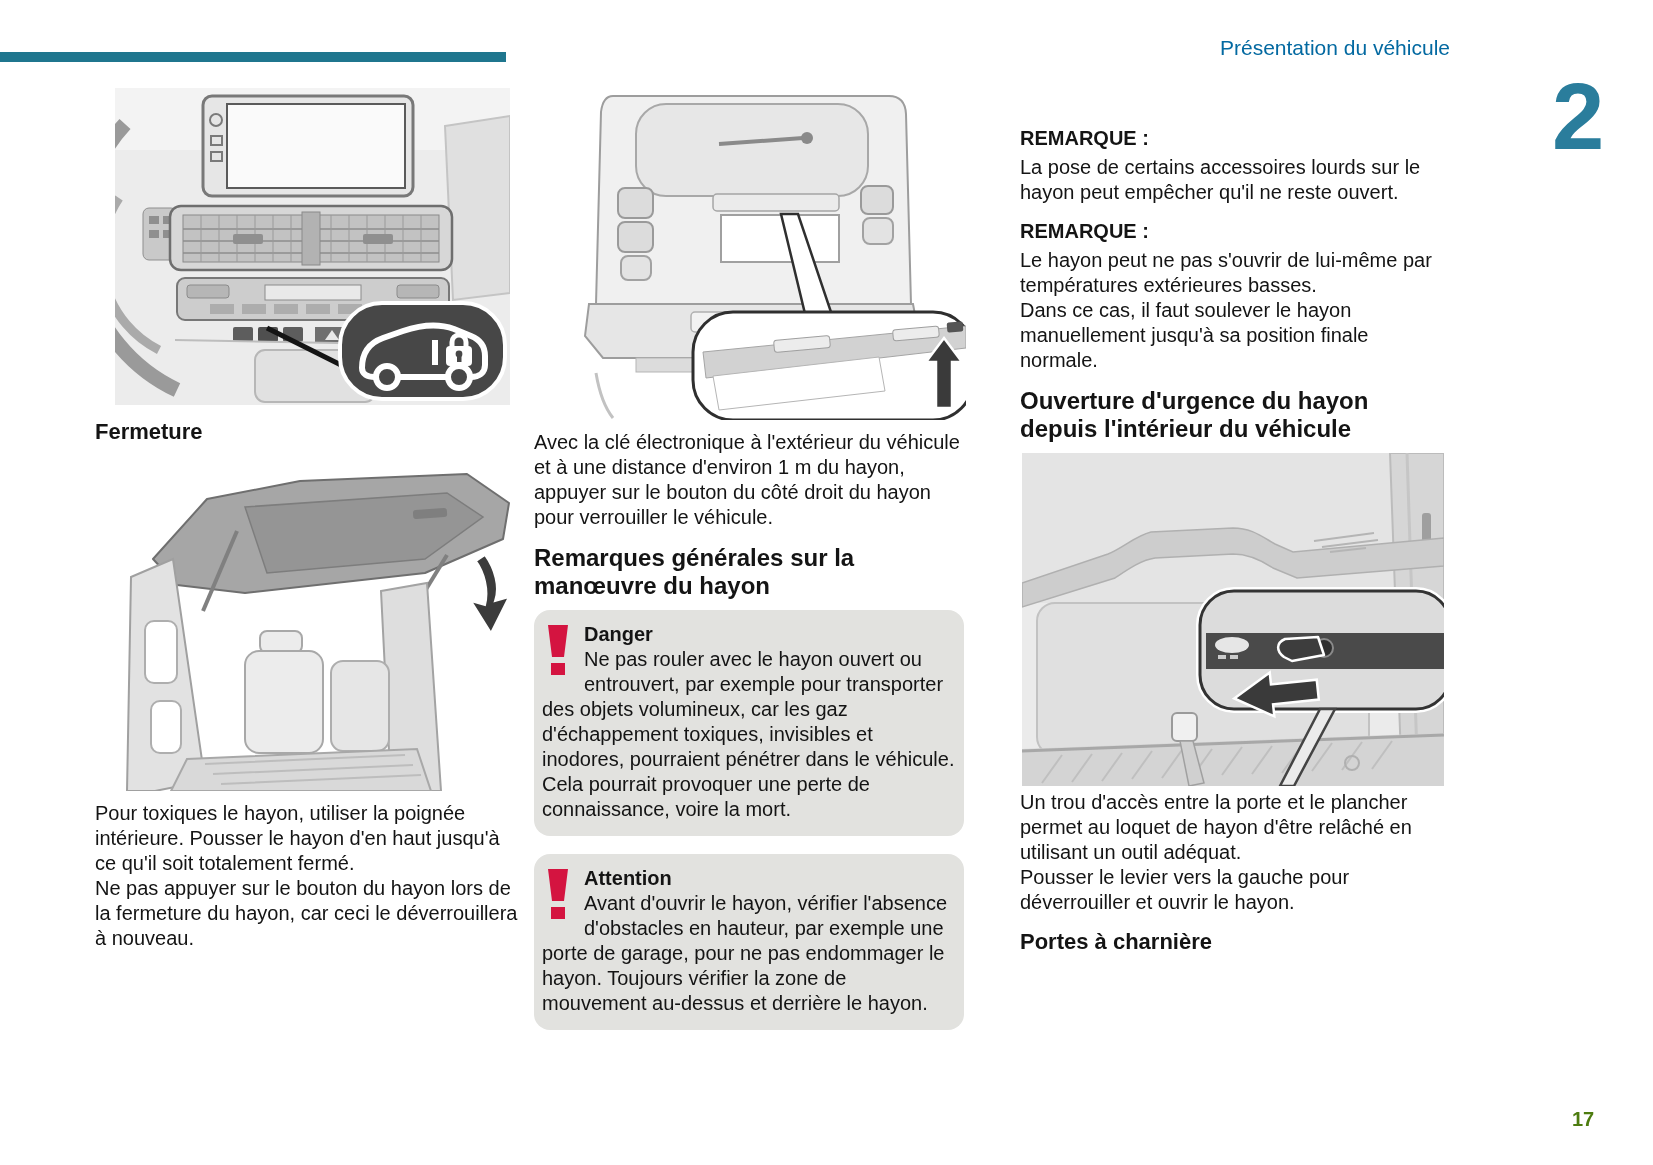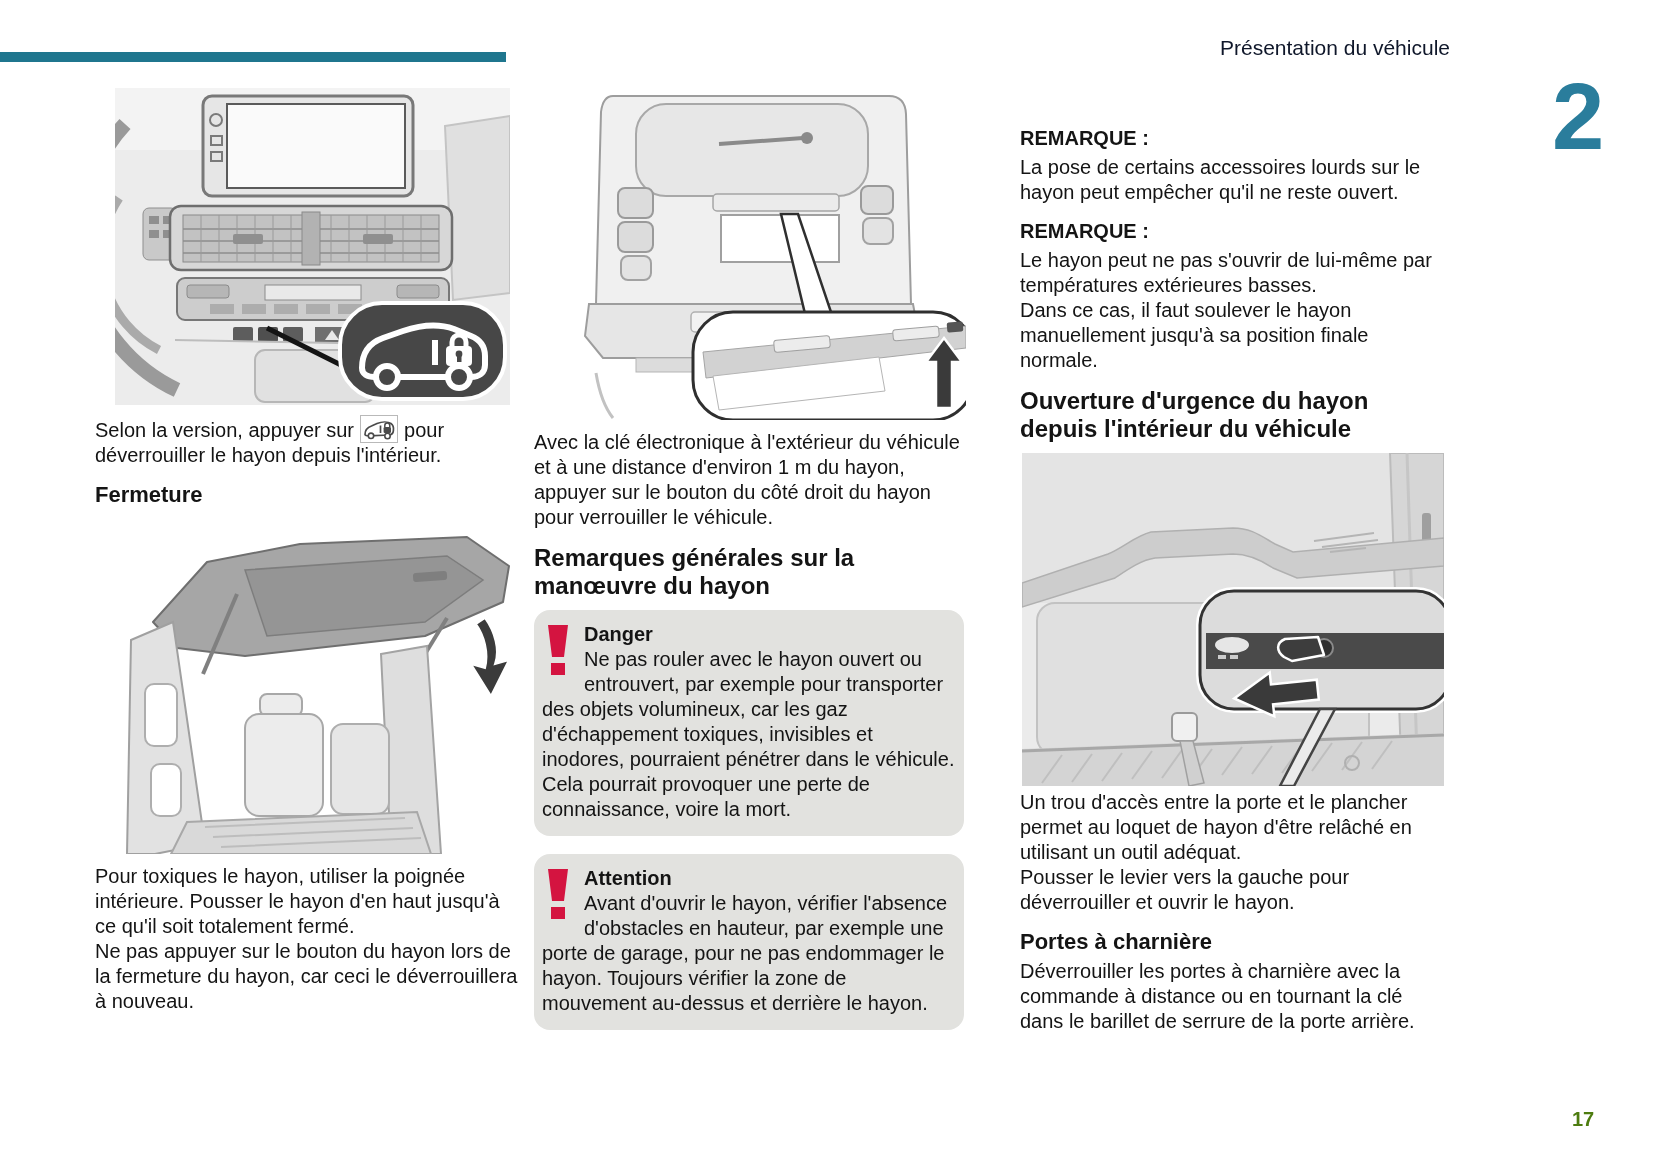--- a/index.html
+++ b/index.html
@@ -1,19 +1,19 @@
 <!DOCTYPE html>
 <html><head>
 <meta charset="utf-8">
 <style>
   html,body{margin:0;padding:0;background:#fff;}
   .page{position:relative;width:1653px;height:1165px;background:#ffffff;
         font-family:"Liberation Sans",sans-serif;color:#141414;overflow:hidden;}
   .topbar{position:absolute;left:0;top:52px;width:506px;height:10px;background:#1f768e;}
-  .breadcrumb{position:absolute;top:36px;right:203px;font-size:21px;color:#0f172a;}
+  .breadcrumb{position:absolute;top:36px;right:203px;font-size:21px;color:#0369a1;}
   .chapter-num{position:absolute;top:70px;left:1552px;font-size:94px;line-height:1;
                font-weight:bold;color:#2a7d9c;letter-spacing:-3px;}
   .col{position:absolute;top:88px;width:430px;}
   .col1{left:95px;} .col2{left:534px;} .col3{left:1020px;margin-top:32px;}
   p.body{font-size:20px;line-height:25px;margin:10px 0 0;}
   .pre{white-space:pre-line;}
   h3{margin:0;}
   .h-sub{font-size:22px;font-weight:bold;margin-top:14px;}
   .h-section{font-size:24px;line-height:28px;font-weight:bold;margin-top:14px;}
   .remark-label{font-weight:bold;font-size:20px;line-height:25px;margin-top:14px;}
@@ -98,28 +98,20 @@
           <circle cx="344" cy="289" r="11" fill="#474747" stroke="#ffffff" stroke-width="6"></circle>
           <line x1="320" y1="252" x2="320" y2="277" stroke="#ffffff" stroke-width="6"></line>
           <path d="M337,259 v-5 a7,7 0 0 1 14,0 v5" fill="none" stroke="#ffffff" stroke-width="5"></path>
           <rect x="331" y="258" width="26" height="20" rx="4" fill="#ffffff"></rect>
           <circle cx="344" cy="266" r="3.4" fill="#474747"></circle>
           <rect x="342" y="267" width="4.5" height="7" fill="#474747"></rect>
         </g>
       </svg>
     </figure>
 
-    <p class="body"><span>Selon la version, appuyer sur</span><span class="inline-icon"><svg width="36" height="26" viewBox="0 0 36 26" xmlns="http://www.w3.org/2000/svg">
-            <path d="M4,18.5 C4,14.5 6,11.5 10.5,10 L16,7.5 C21,5.5 27,5.5 30,7.5 C32.2,9 32.8,11.5 32.4,14.6 C32.2,17.2 30.6,18.8 27.8,19 L8,19.8 C5.4,19.8 4,19.4 4,18.5 Z" fill="none" stroke="#4a4a4a" stroke-width="1.7"></path>
-            <circle cx="10" cy="19.8" r="2.7" fill="#ffffff" stroke="#4a4a4a" stroke-width="1.6"></circle>
-            <circle cx="26.5" cy="20" r="2.7" fill="#ffffff" stroke="#4a4a4a" stroke-width="1.6"></circle>
-            <line x1="19.5" y1="9.5" x2="19.5" y2="17" stroke="#4a4a4a" stroke-width="1.7"></line>
-            <path d="M23.8,11 v-1.4 a2.5,2.5 0 0 1 5,0 V11" fill="none" stroke="#4a4a4a" stroke-width="1.5"></path>
-            <rect x="22.6" y="11" width="7.4" height="6" rx="1.2" fill="#4a4a4a"></rect>
-          </svg></span><span>pour déverrouiller le hayon depuis l'intérieur.</span></p>
 
     <h3 class="h-sub">Fermeture</h3>
 
     <figure class="fig fig2">
       <svg width="428" height="332" viewBox="0 0 428 332" xmlns="http://www.w3.org/2000/svg">
         <rect width="428" height="332" fill="#ffffff"></rect>
         <path d="M58,100 L112,40 L205,22 L372,15 L414,44 L408,80 L330,114 L150,134 L82,126 Z" fill="#a6a6a6" stroke="#6f6f6f" stroke-width="2" stroke-linejoin="round"></path>
         <path d="M150,48 L352,34 L388,58 L330,100 L172,114 Z" fill="#959595" stroke="#7d7d7d" stroke-width="1.5"></path>
         <rect x="318" y="50" width="34" height="9" rx="3" fill="#7f7f7f" transform="rotate(-4 335 54)"></rect>
         <line x1="108" y1="152" x2="142" y2="72" stroke="#808080" stroke-width="4"></line>
@@ -242,17 +234,16 @@
           <polygon points="212,241 250,219 250,231 296,231 296,251 250,251 250,263" fill="#3a3a3a" stroke="#ffffff" stroke-width="2.5" transform="rotate(-6 254 241)"></polygon>
         </g>
         <polygon points="298,256 313,256 272,333 258,333" fill="#ebebeb" stroke="#444444" stroke-width="2.5"></polygon>
       </svg>
     </figure>
 
     <p class="body pre">Un trou d'accès entre la porte et le plancher permet au loquet de hayon d'être relâché en utilisant un outil adéquat.
 Pousser le levier vers la gauche pour déverrouiller et ouvrir le hayon.</p>
 
     <h3 class="h-sub">Portes à charnière</h3>
-    <p class="body">Déverrouiller les portes à charnière avec la commande à distance ou en tournant la clé dans le barillet de serrure de la porte arrière.</p>
   </div>
 
   <div class="page-number">17</div>
 </div>
 
 </body></html>

